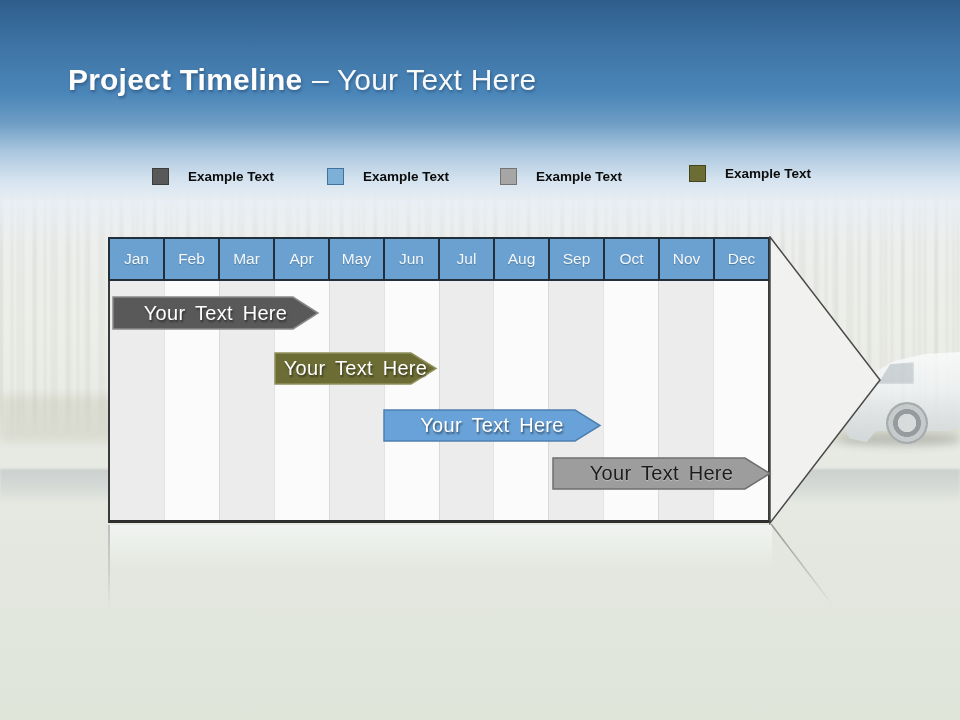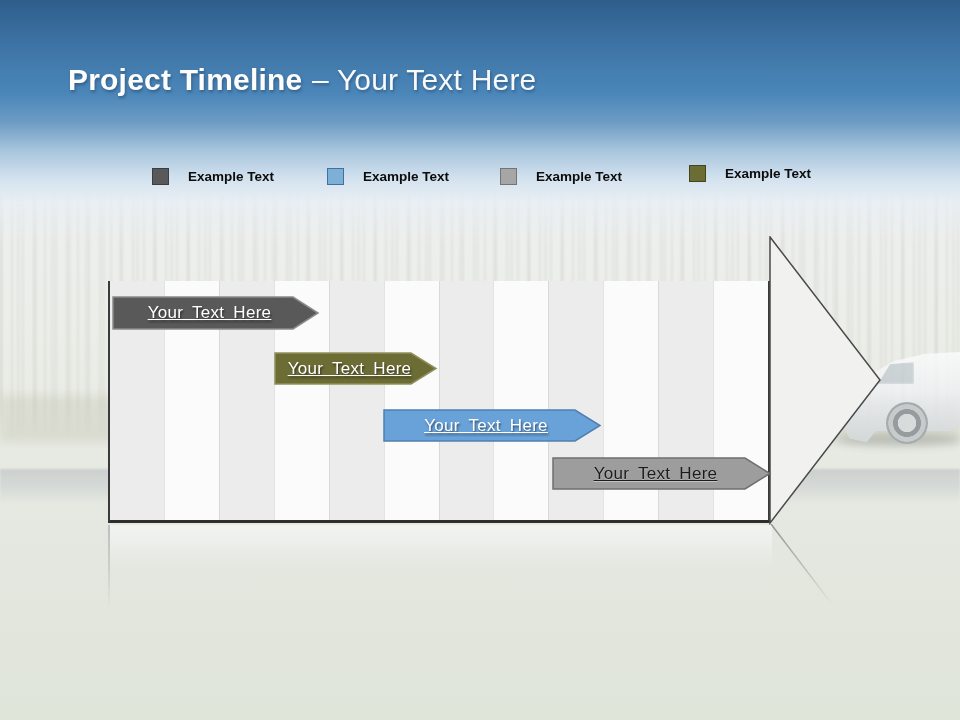--- a/index.html
+++ b/index.html
@@ -73,22 +73,22 @@
   .col:first-child{border-left:none;}
   .col:nth-child(odd){background:var(--stripe-odd,#ececec);}
   .col:nth-child(even){background:var(--stripe-even,#fbfbfb);}
   .arrowhead{position:absolute;left:660px;top:-1px;z-index:6;}
   .arrowhead path{fill:var(--arrowhead-fill,#f1f2ef);stroke:var(--arrowhead-border,#4a4a4a);stroke-width:1.5;}
 
   
   .bar{position:absolute;z-index:7;}
   .bar svg{position:absolute;inset:0;width:100%;height:100%;overflow:visible;}
   .bar path{stroke-width:1.5;}
-  .bar-label{position:absolute;left:7px;top:0;height:100%;display:flex;align-items:center;justify-content:center;
-      font-size:17px;letter-spacing:.3px;word-spacing:4px;white-space:nowrap;text-decoration:underline;}
+  .bar-label{position:absolute;left:13px;top:0;height:100%;display:flex;align-items:center;justify-content:center;
+      font-size:20px;letter-spacing:.3px;word-spacing:4px;white-space:nowrap;}
   .lbl-light{text-shadow:1px 2px 2px rgba(0,0,0,0.5);}
   .lbl-dark{text-shadow:0 1px 1px rgba(255,255,255,0.4);}
 </style>
 </head>
 <body>
 
 <div class="slide">
 
   <div class="bg"></div>
   <div class="trees"></div>
@@ -131,20 +131,34 @@
       <span class="legend-label">Example Text</span>
     </div>
     <div class="legend-item">
       <span class="swatch" style="background-color: rgb(108, 108, 53); border-color: rgb(69, 69, 29);"></span>
       <span class="legend-label">Example Text</span>
     </div>
   </div>
 
   <div class="tbl">
 
+    <div class="tbl-header">
+      <div class="m-cell">Jan</div>
+      <div class="m-cell">Feb</div>
+      <div class="m-cell">Mar</div>
+      <div class="m-cell">Apr</div>
+      <div class="m-cell">May</div>
+      <div class="m-cell">Jun</div>
+      <div class="m-cell">Jul</div>
+      <div class="m-cell">Aug</div>
+      <div class="m-cell">Sep</div>
+      <div class="m-cell">Oct</div>
+      <div class="m-cell">Nov</div>
+      <div class="m-cell">Dec</div>
+    </div>
 
     <div class="tbl-body">
       <div class="col"></div>
       <div class="col"></div>
       <div class="col"></div>
       <div class="col"></div>
       <div class="col"></div>
       <div class="col"></div>
       <div class="col"></div>
       <div class="col"></div>

